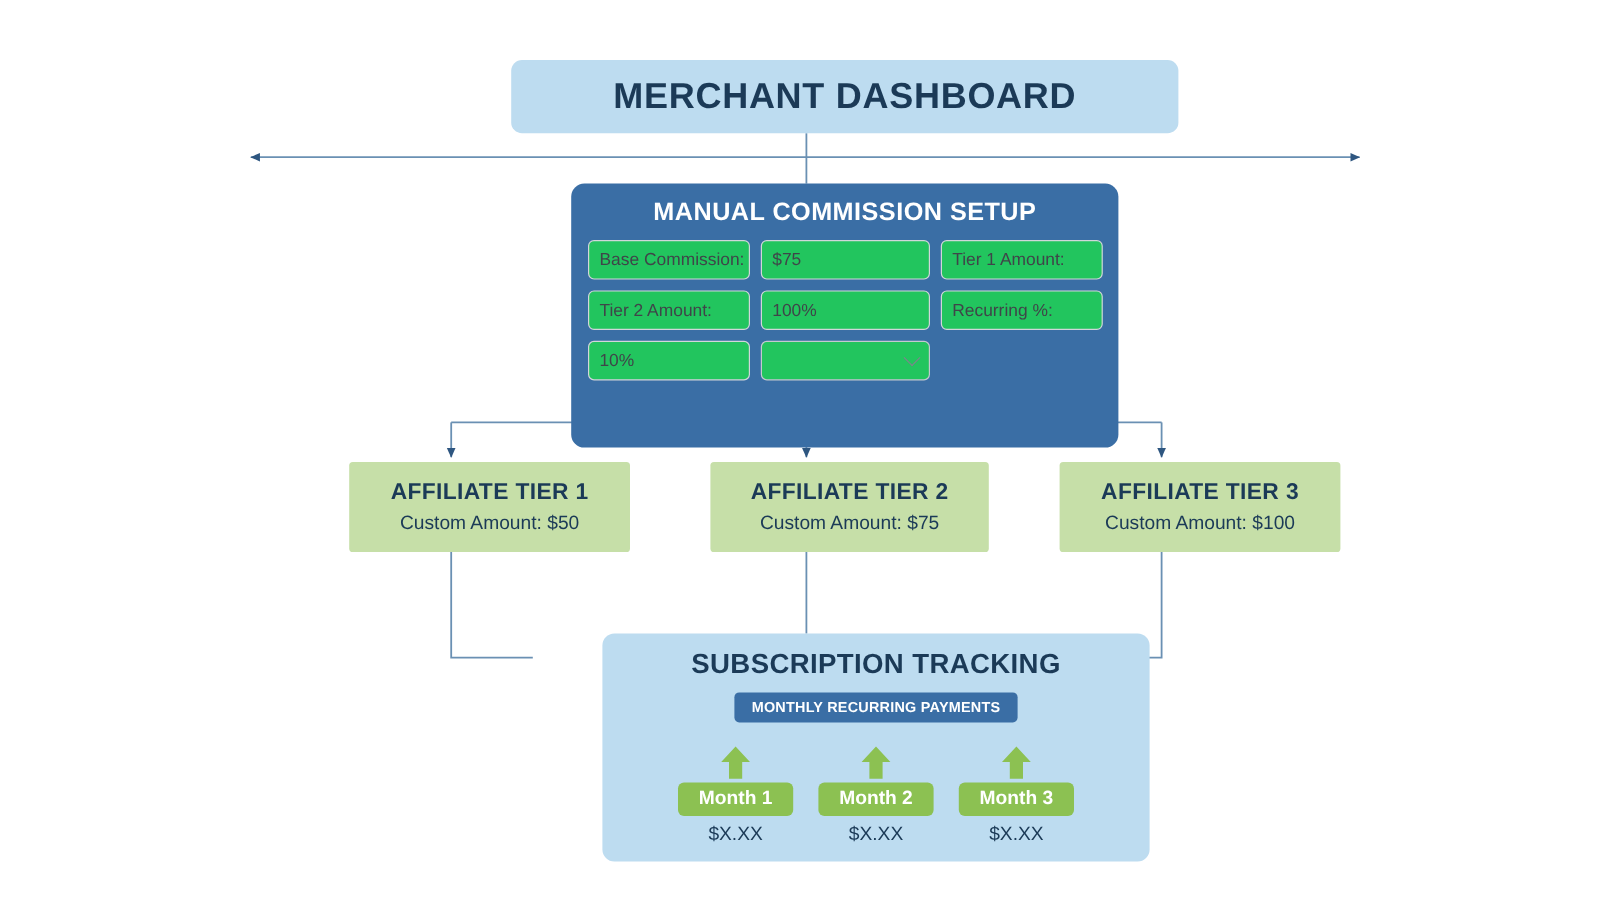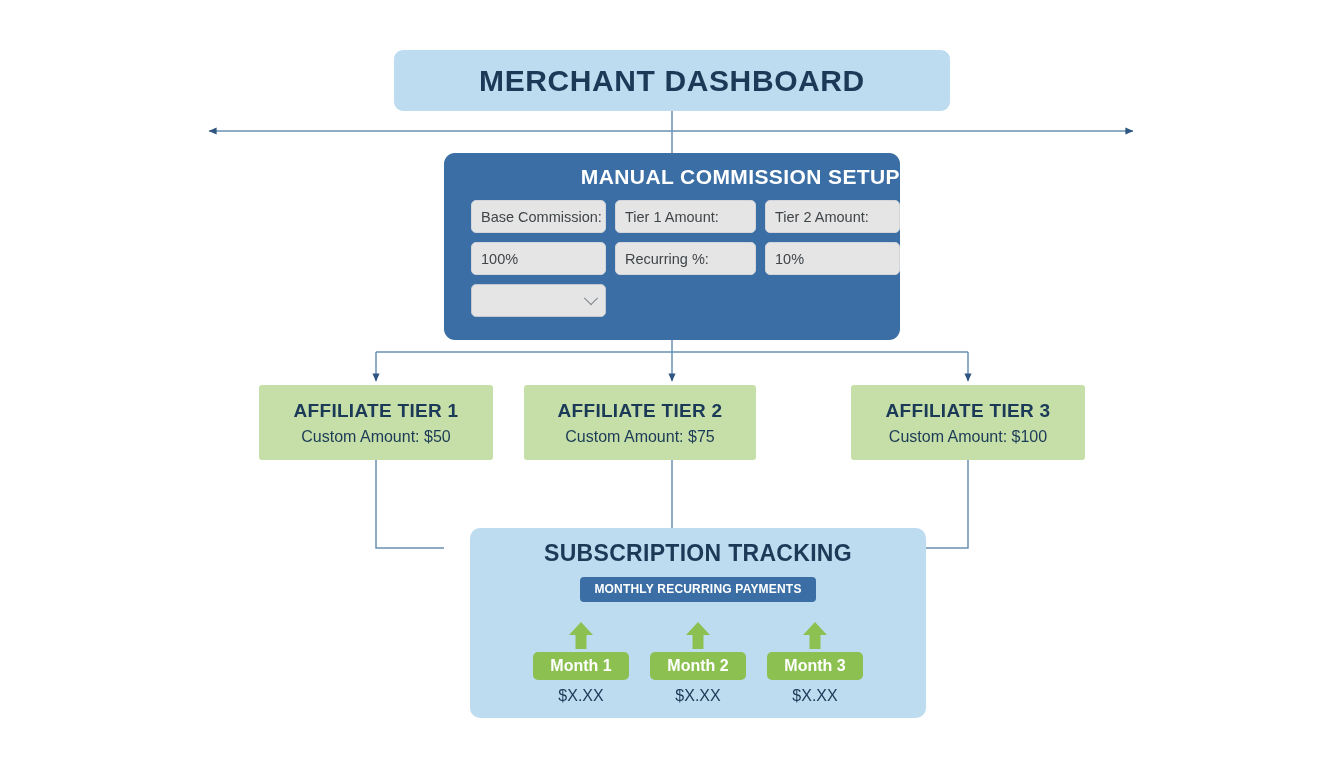--- a/index.html
+++ b/index.html
@@ -29,20 +29,21 @@
   }
 
   
   .node {
     position: absolute;
     box-sizing: border-box;
     border-radius: 9px;
     display: flex;
     flex-direction: column;
     align-items: center;
+    margin-left: 32px;
   }
 
   
   #dashboard-header {
     left: 394px;
     top: 50px;
     width: 556px;
     height: 61px;
     background: #bddcf0;
     justify-content: center;
@@ -52,42 +53,41 @@
     font-weight: bold;
     letter-spacing: .6px;
     color: #1b3a57;
   }
 
   
   #commission-panel {
     left: 444px;
     top: 153px;
     width: 456px;
-    height: 187px;
+    height: 220px;
     background: #3a6ea5;
     border-radius: 11px;
     padding-top: 12px;
-    align-items: flex-end;
   }
   #commission-panel .panel-title {
     font-size: 21px;
     font-weight: bold;
     color: #ffffff;
     letter-spacing: .4px;
     margin-bottom: 11px;
   }
   .field-grid {
     display: grid;
     grid-template-columns: 135px 141px 135px;
     grid-gap: 9px 9px;
   }
   .field {
     box-sizing: border-box;
     height: 33px;
-    background: #e5e5e5;
+    background: #22c55e;
     border: 1px solid #d2d6da;
     border-radius: 5px;
     display: flex;
     align-items: center;
     padding: 0 9px;
     font-size: 14.5px;
     color: #3f4549;
     white-space: nowrap;
     overflow: hidden;
   }
@@ -106,21 +106,21 @@
 
   
   .tier {
     top: 385px;
     height: 75px;
     background: #c6dfa8;
     justify-content: center;
     border-radius: 3px;
   }
   #tier-1 { left: 259px; width: 234px; }
-  #tier-2 { left: 524px; width: 232px; }
+  #tier-2 { left: 560px; width: 232px; }
   #tier-3 { left: 851px; width: 234px; }
   .tier .tier-title {
     font-size: 19px;
     font-weight: bold;
     color: #1b3a57;
     letter-spacing: .3px;
   }
   .tier .tier-sub {
     font-size: 16px;
     color: #1b3a57;
@@ -235,20 +235,23 @@
     <div class="title">MERCHANT DASHBOARD</div>
   </div>
 
   <div class="node" id="commission-panel">
     <div class="panel-title">MANUAL COMMISSION SETUP</div>
     <div class="field-grid">
 
       <div class="field">
         <span>Base Commission:</span>
       </div>
+      <div class="field">
+        <span>$75</span>
+      </div>
 
       <div class="field">
         <span>Tier 1 Amount:</span>
       </div>
       <div class="field">
         <span>Tier 2 Amount:</span>
       </div>
       <div class="field">
         <span>100%</span>
       </div>

